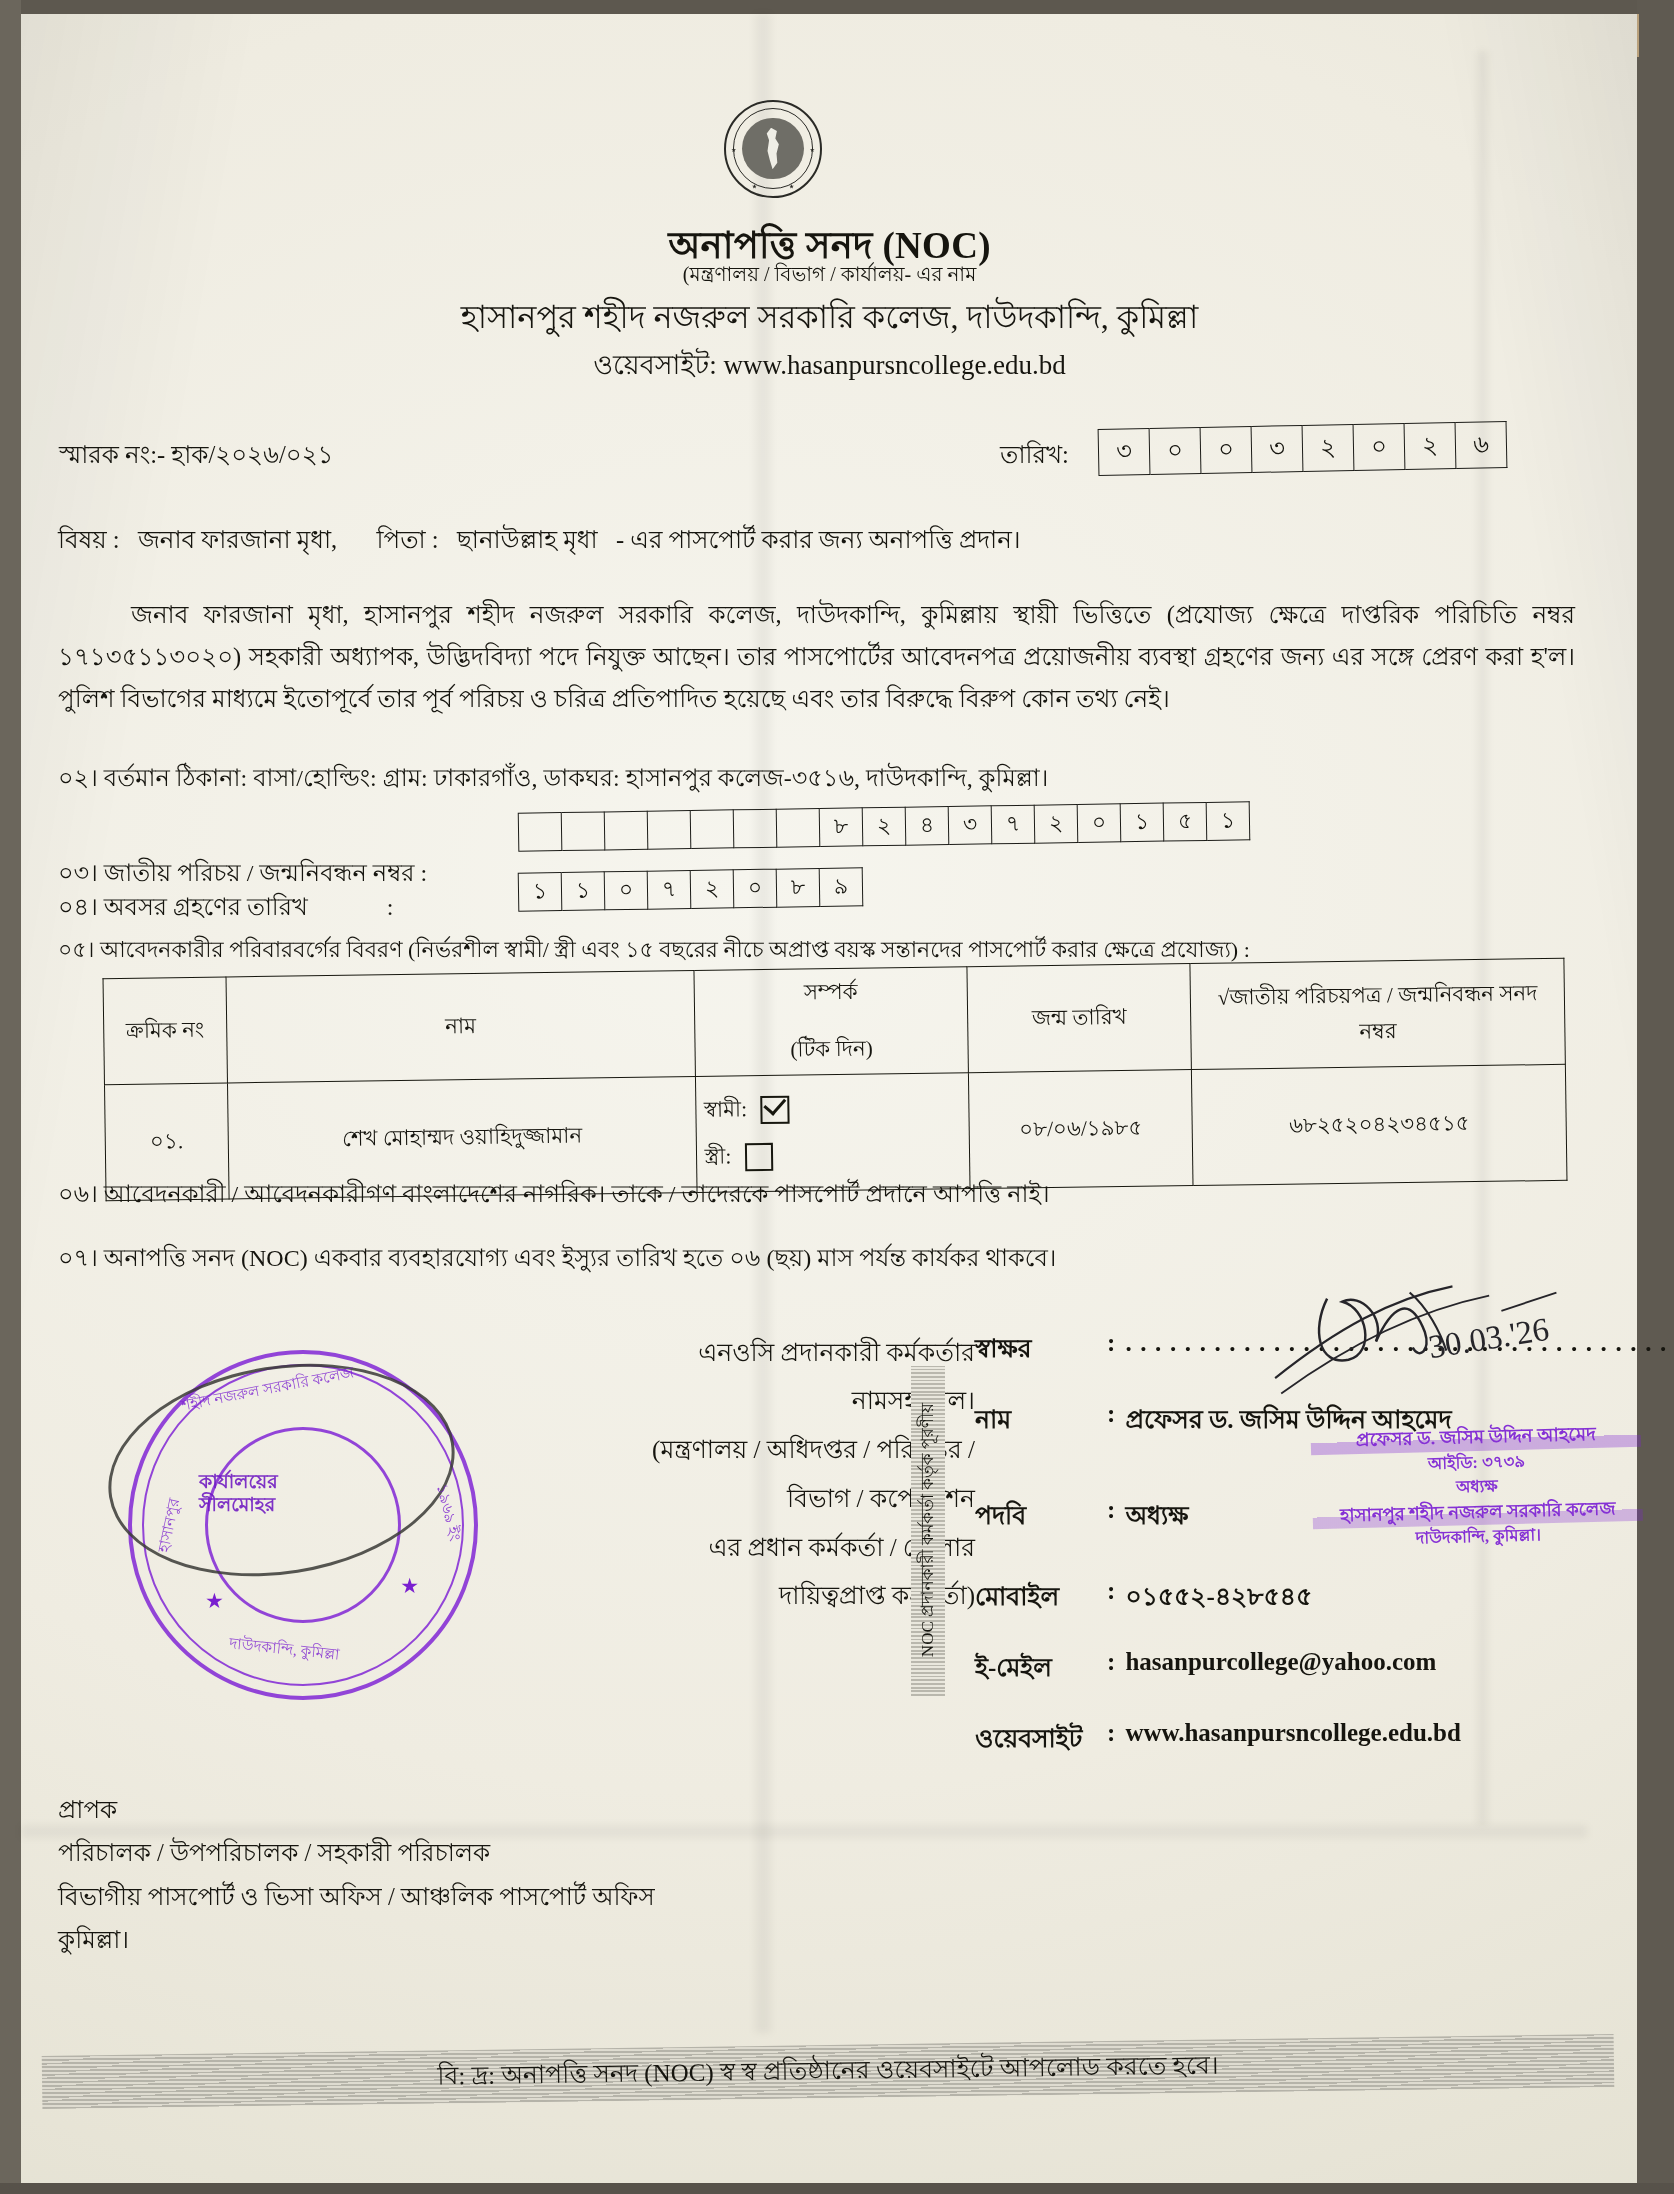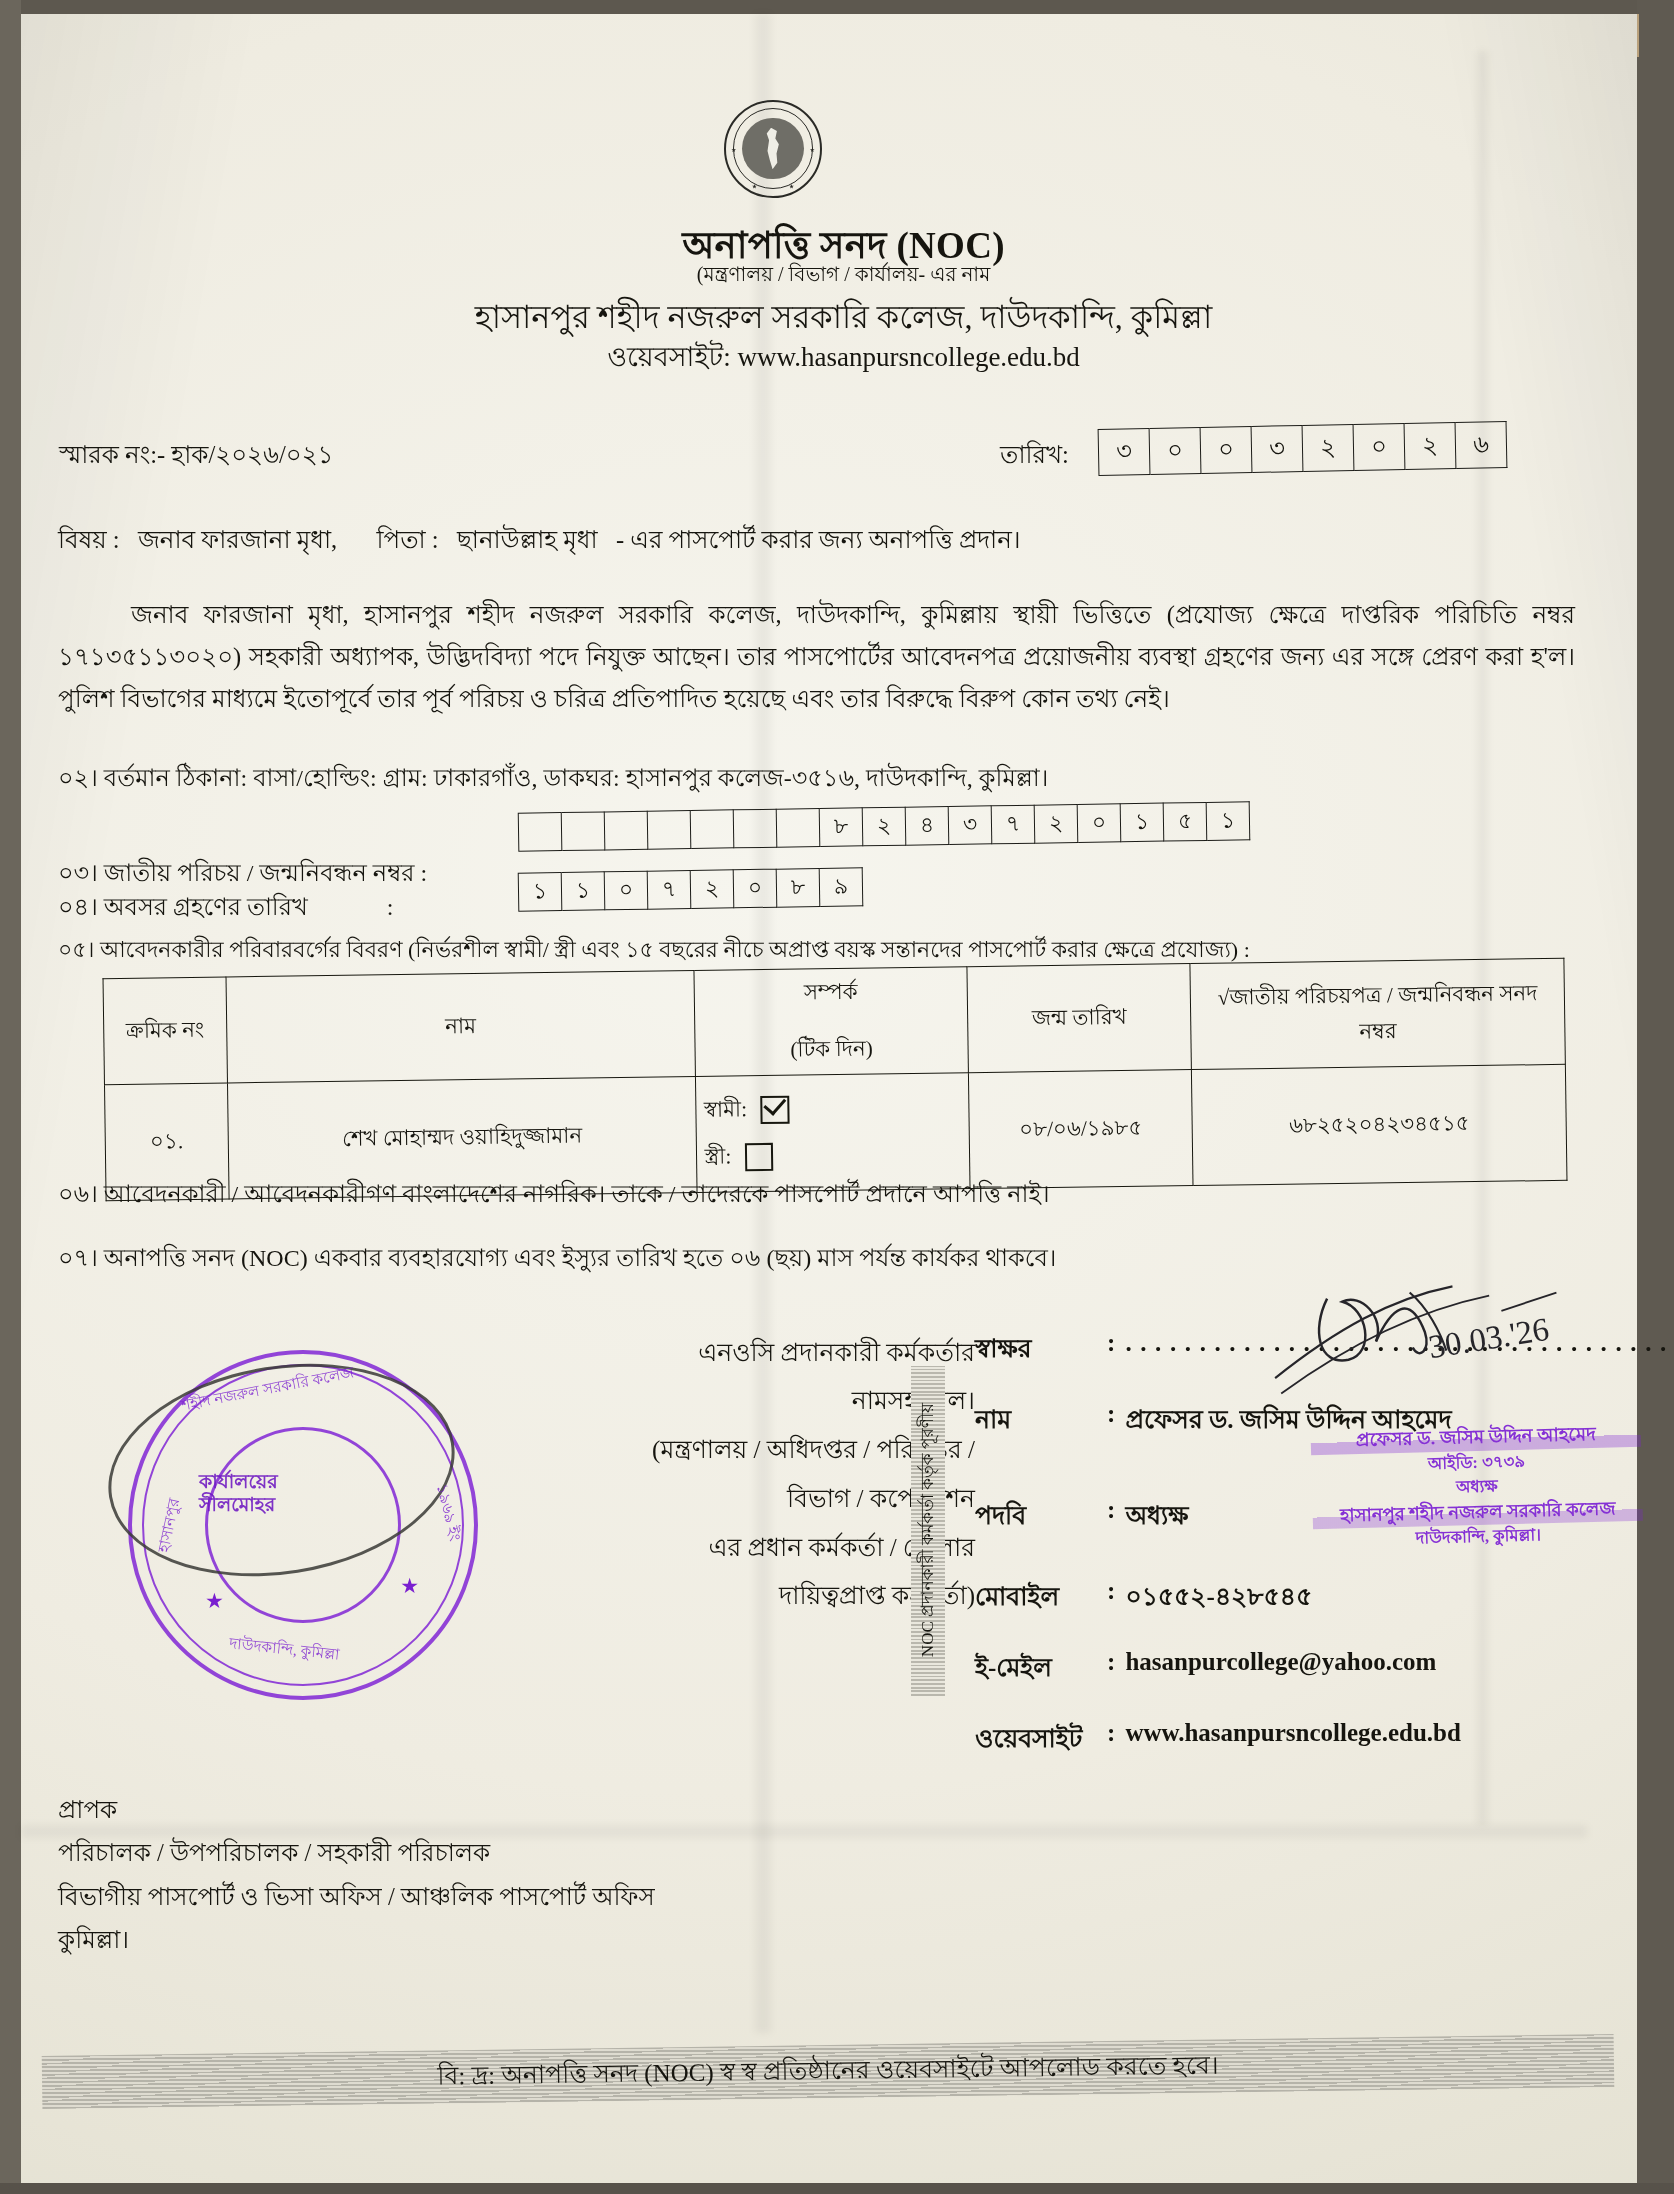--- a/index.html
+++ b/index.html
@@ -26,37 +26,37 @@
       linear-gradient(100deg, rgba(0,0,0,.05) 0%, rgba(255,255,255,0) 12%),
       linear-gradient(260deg, rgba(0,0,0,.06) 0%, rgba(255,255,255,0) 10%),
       radial-gradient(ellipse 120% 70% at 45% 40%, #f6f5ee 0%, #efece1 60%, #e4e1d2 100%);
   }
   
   .crease{position:absolute;background:rgba(0,0,0,.045);filter:blur(3.7px);}
 
   .doc{position:absolute;left:0;top:0;width:1617px;height:2170px;}
 
   
-  .bn{font-family:"Liberation Serif","DejaVu Serif",serif;color:#16150f;padding-left:28px;}
+  .bn{font-family:"Liberation Serif","DejaVu Serif",serif;color:#16150f;}
   .center{text-align:center;}
 
   
   #emblem{position:absolute;left:703px;top:86px;width:98px;height:98px;}
   #emblem .ring{position:absolute;inset:0;border:2.4px solid #2a2a26;border-radius:50%;}
   #emblem .ring2{position:absolute;inset:8.6px;border:1.2px solid #2a2a26;border-radius:50%;}
   #emblem .disc{position:absolute;inset:18.4px;border-radius:50%;background:#6f6e67;overflow:hidden;}
   #emblem .map{position:absolute;left:34%;top:16%;width:32%;height:68%;background:#efeee6;
     clip-path:polygon(40% 0%,70% 8%,62% 26%,80% 40%,68% 62%,72% 84%,48% 100%,34% 78%,22% 56%,30% 30%,18% 14%);}
   #emblem .star{position:absolute;width:4.9px;height:4.9px;background:#2a2a26;
     clip-path:polygon(50% 0,61% 35%,98% 35%,68% 57%,79% 91%,50% 70%,21% 91%,32% 57%,2% 35%,39% 35%);}
 
   .h-title{position:absolute;left:0;right:0;top:202px;font-size:37px;font-weight:700;letter-spacing:0.3px;}
   .h-sub{position:absolute;left:0;right:0;top:245px;font-size:20px;}
   .h-org{position:absolute;left:0;right:0;top:278px;font-size:32px;font-weight:400;}
-  .h-web{position:absolute;left:0;right:0;top:322px;font-size:27px;}
+  .h-web{position:absolute;left:0;right:0;top:330px;font-size:27px;}
 
   
   #memo{position:absolute;left:38px;top:422px;font-size:24.5px;}
   #dateLabel{position:absolute;left:979px;top:422px;font-size:24.5px;}
   #dateBoxes{position:absolute;left:1077px;top:411px;display:flex;transform:rotate(-1.1deg);}
   #dateBoxes .cell{width:50px;height:45px;border:1.2px solid #1c1c18;border-left:none;
      display:flex;align-items:center;justify-content:center;font-size:24.5px;}
   #dateBoxes .cell:first-child{border-left:1.2px solid #1c1c18;}
 
   

